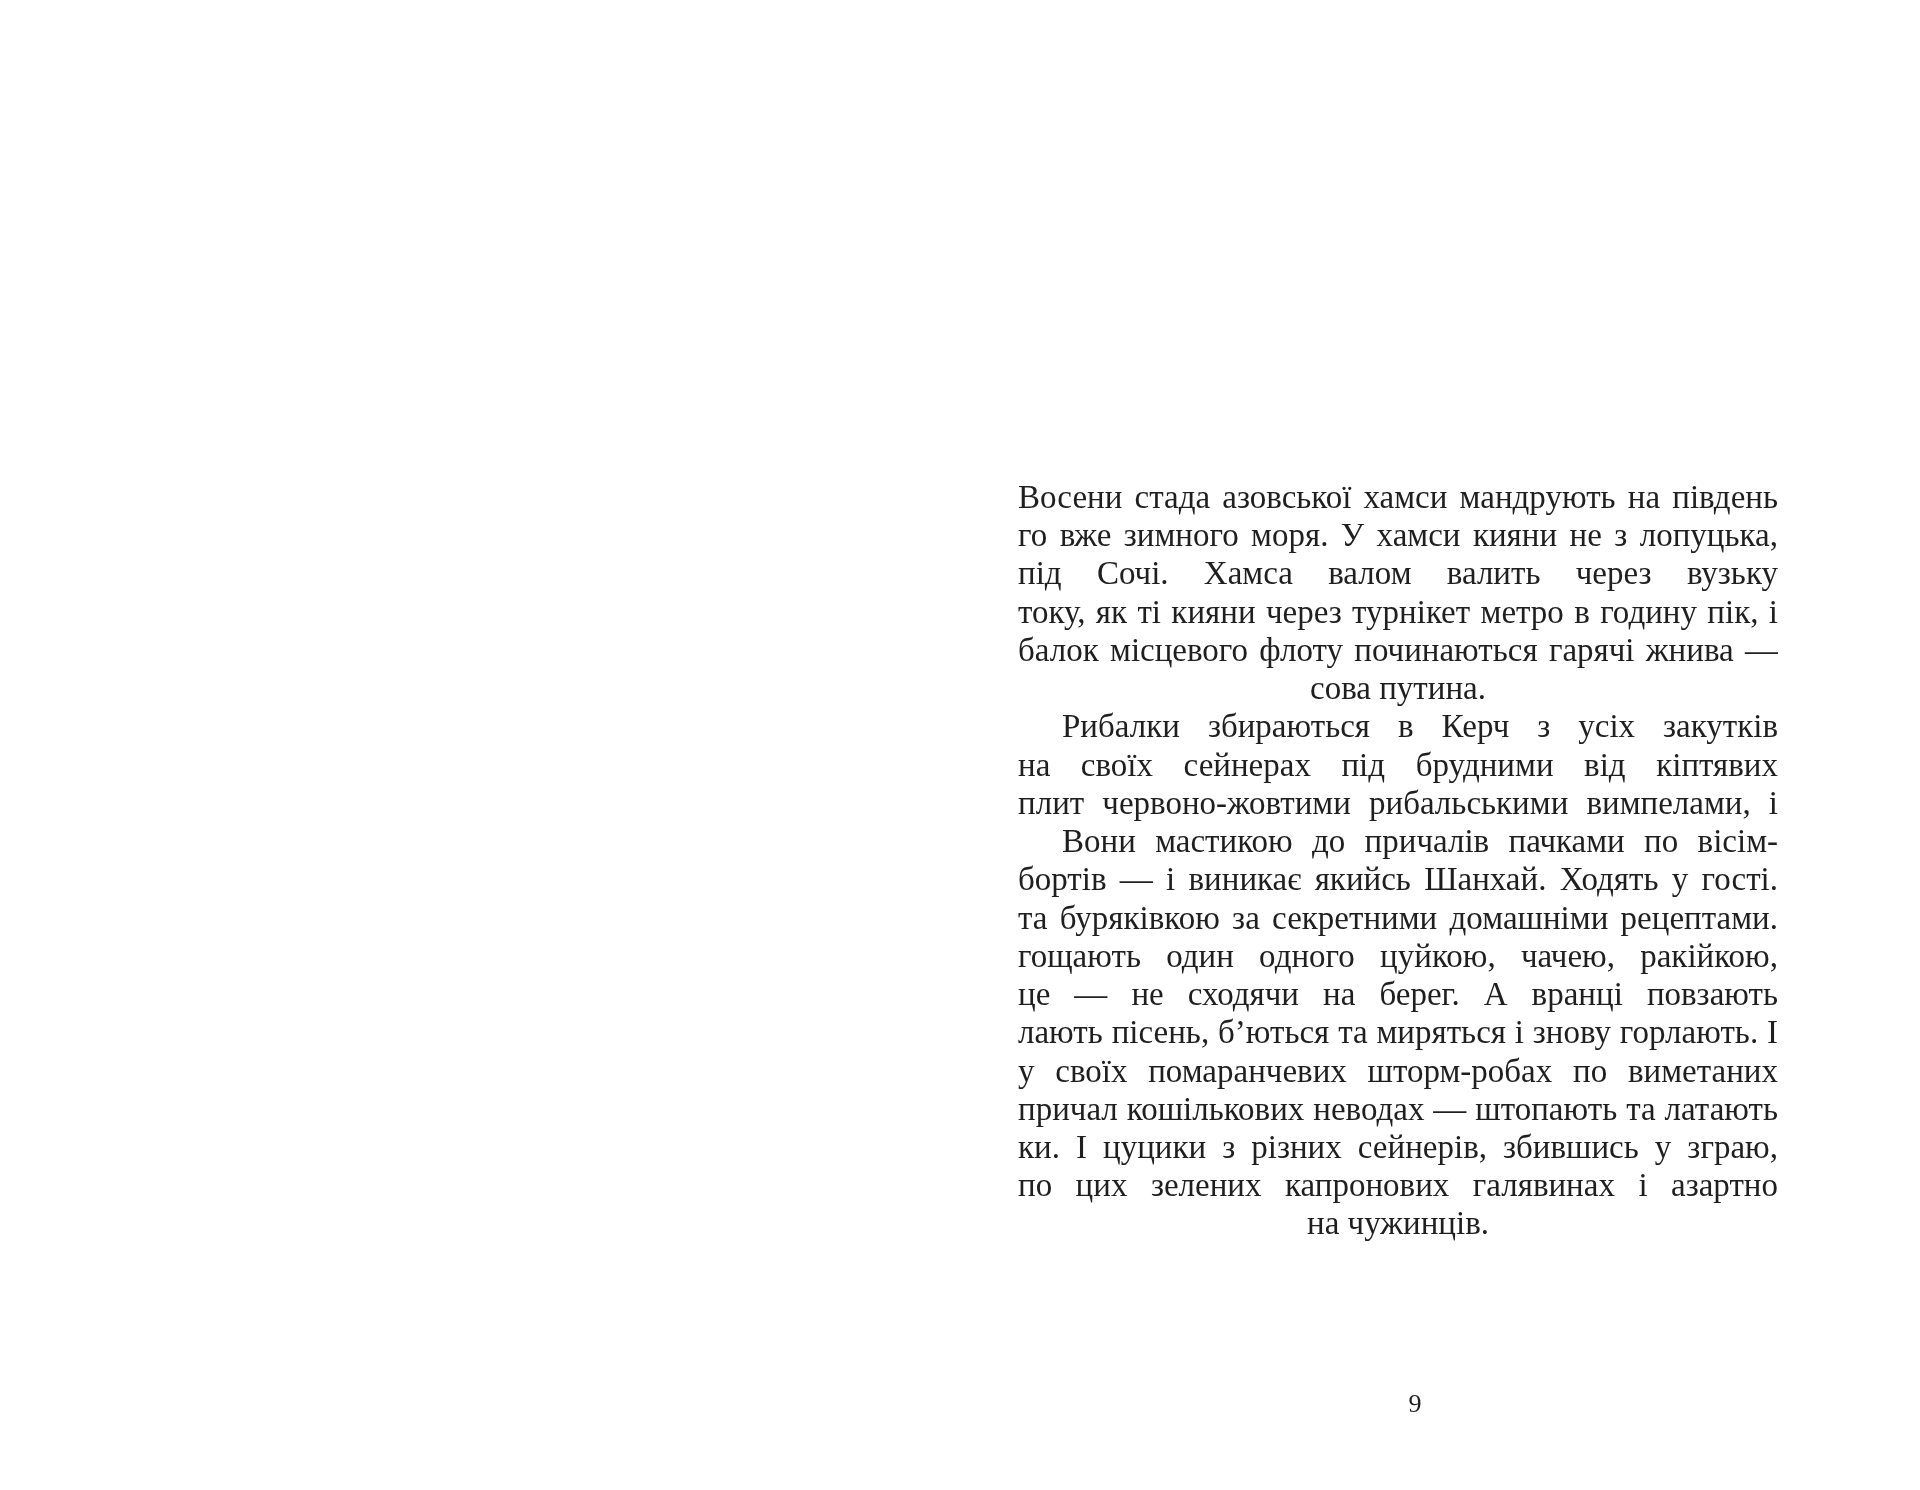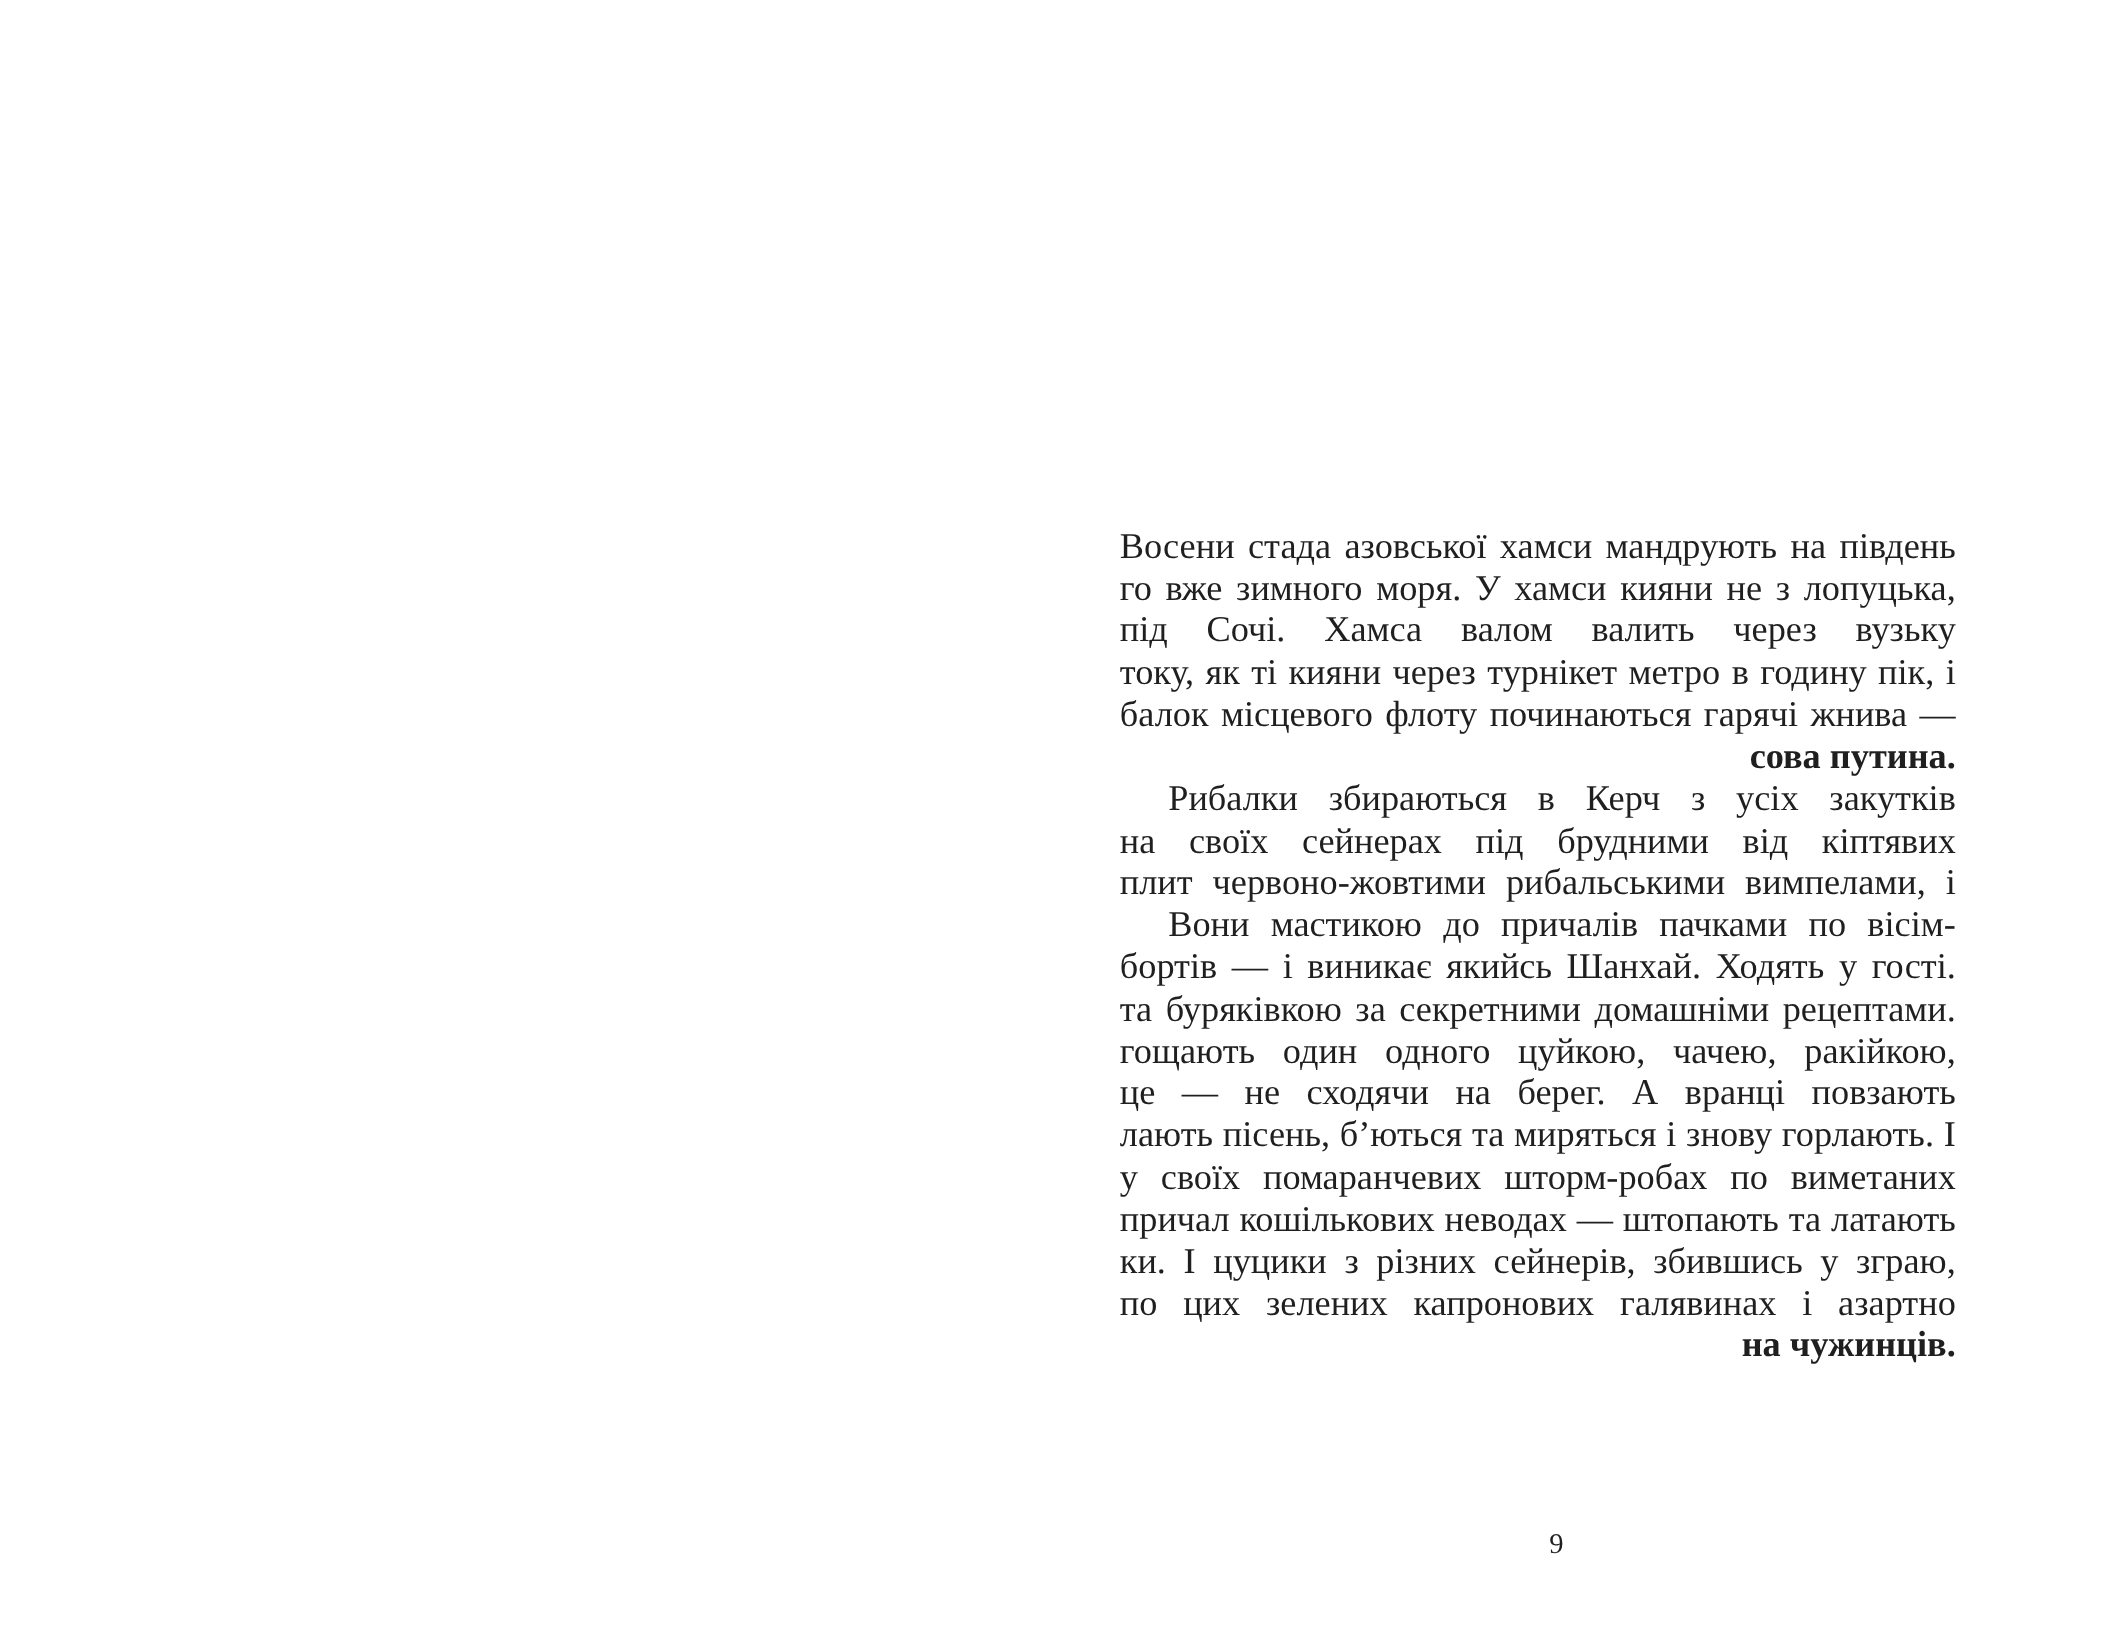--- a/index.html
+++ b/index.html
@@ -33,22 +33,21 @@
     white-space: normal;
   }
   
   .line:not(.last)::after {
     content: "";
     display: inline-block;
     width: 100%;
     height: 0;
   }
   .line.last {
-    text-align: right;
-    font-weight: bold;
+    text-align: center;
   }
   .line.indent {
     padding-left: 44px;
   }
   .page-number {
     position: absolute;
     left: 1035px;
     top: 1385px;
     width: 760px;
     text-align: center;

